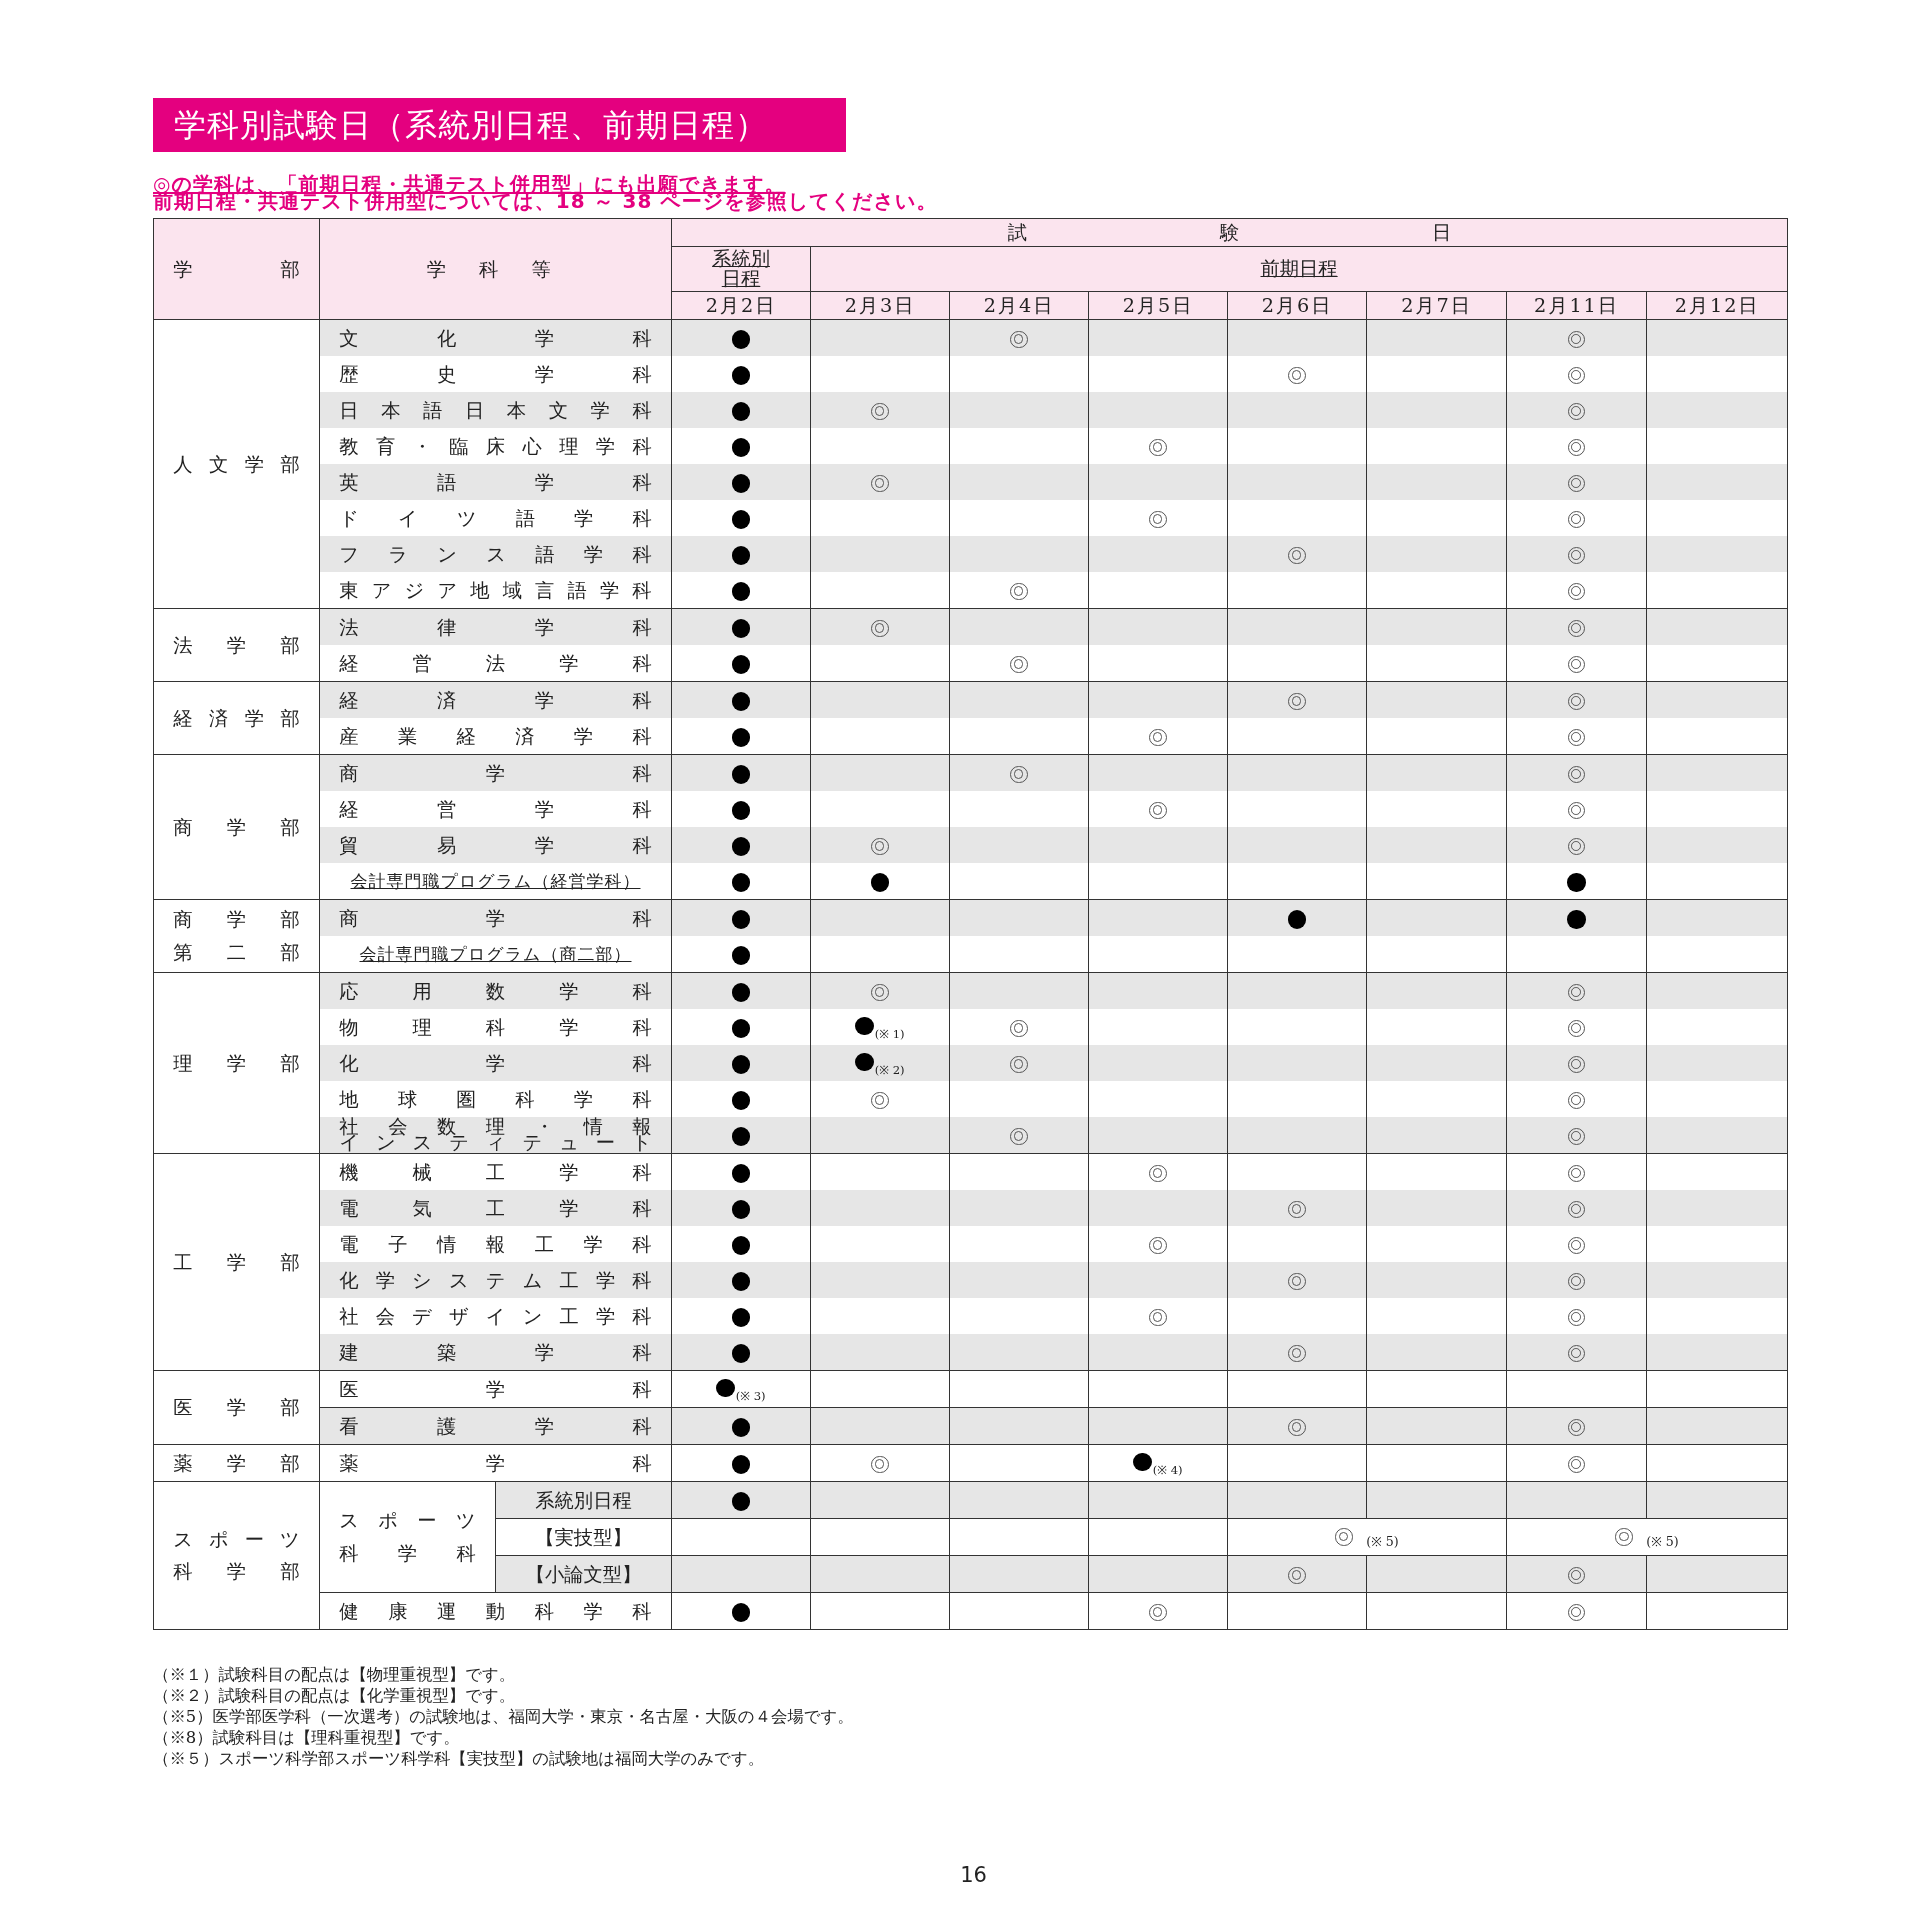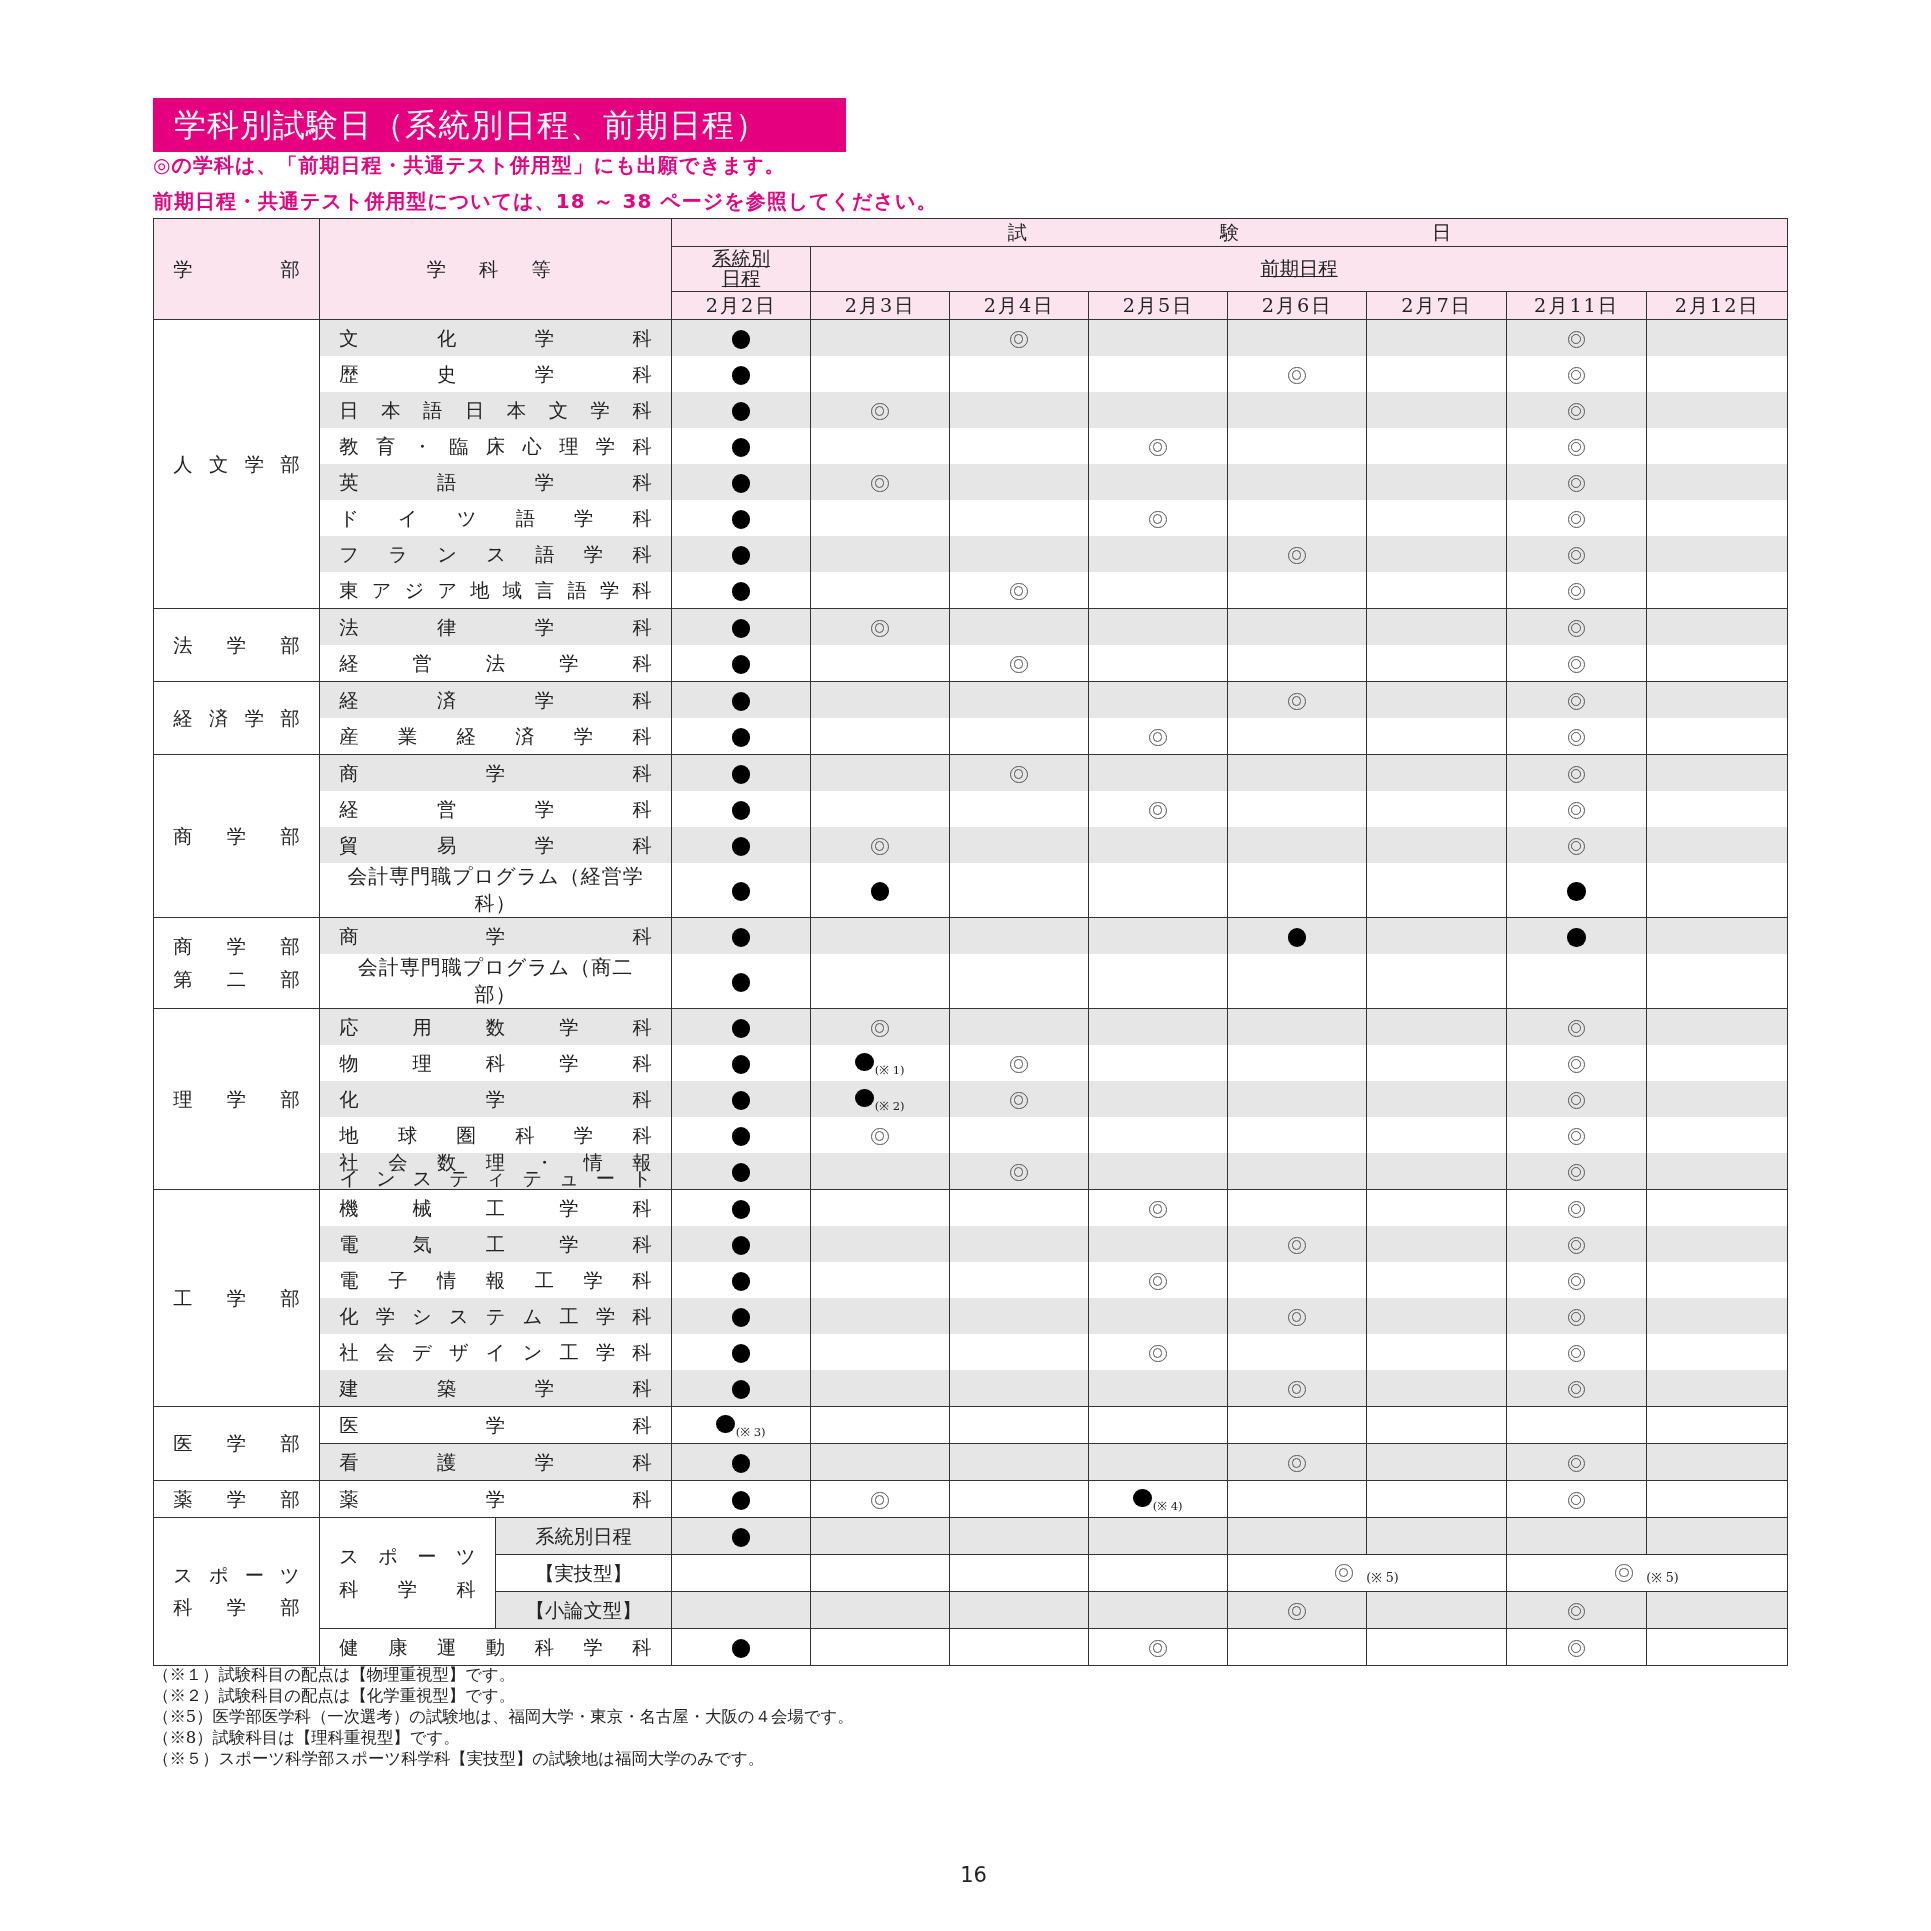--- a/index.html
+++ b/index.html
@@ -1,32 +1,32 @@
 <!DOCTYPE html>
 <html><head>
 <meta charset="utf-8">
 <style>
   html,body{margin:0;padding:0;background:#fff;}
   body{width:1931px;height:1931px;position:relative;font-family:"DejaVu Serif","Liberation Serif",serif;color:#222;}
   .title-bar{position:absolute;left:153px;top:98px;width:693px;height:54px;background:#e4007f;color:#fff;
     font-family:"DejaVu Sans","Liberation Sans",sans-serif;font-size:32px;line-height:54px;padding-left:21px;box-sizing:border-box;letter-spacing:1px;}
   .note{position:absolute;left:153px;color:#e4007f;font-family:"DejaVu Sans","Liberation Sans",sans-serif;font-size:20px;font-weight:bold;letter-spacing:1px;}
-  .note1{top:152px;}
+  .note1{top:171px;text-decoration:underline;}
   .note2{top:188px;}
   table.sched{position:absolute;left:153px;top:218px;border-collapse:collapse;table-layout:fixed;width:1634px;}
   table.sched td, table.sched th{border:1.4px solid #333;padding:0;font-weight:normal;font-size:19.3px;text-align:center;vertical-align:middle;}
   .hdr{background:#fbe4ee;}
   .hdr-top{height:24px;letter-spacing:106px;}
   .hdr-mid{height:44px;line-height:20px;text-decoration:underline;}
   .hdr-date{height:22px;font-size:18.3px;letter-spacing:1.9px;}
   .fac{background:#fff;font-size:19.3px;}
   .fac-spread{display:flex;justify-content:space-between;padding:0 19.3px;}
   .dept{text-align:left;padding:0 19.3px !important;}
   .dept-spread{display:flex;justify-content:space-between;}
-  .dept-small{font-size:20px;letter-spacing:1px;}
+  .dept-small{font-size:17px;letter-spacing:1px;text-decoration:underline;}
   tr.r td{height:36px;}
   tr.g td.s{background:#e6e6e6;}
   tr.r td.s{border-top:none;border-bottom:none;}
   tr.r td.s.first{border-top:1.4px solid #333;}
   tr.r td.s.last{border-bottom:1.4px solid #333;}
   td.s.dcol{border-left:1.4px solid #333;}
   .dot{display:inline-block;width:18.3px;height:18.3px;border-radius:50%;background:#000;vertical-align:middle;}
   .dbl{display:inline-block;width:17.4px;height:17.4px;border-radius:50%;border:1.4px solid #555;position:relative;vertical-align:middle;box-sizing:border-box;}
   .dbl::after{content:"";position:absolute;left:2.4px;top:2.4px;width:9.7px;height:9.7px;border-radius:50%;border:1.2px solid #555;box-sizing:border-box;}
   .fn{font-size:11.6px;vertical-align:-7.7px;margin-left:1px;}

